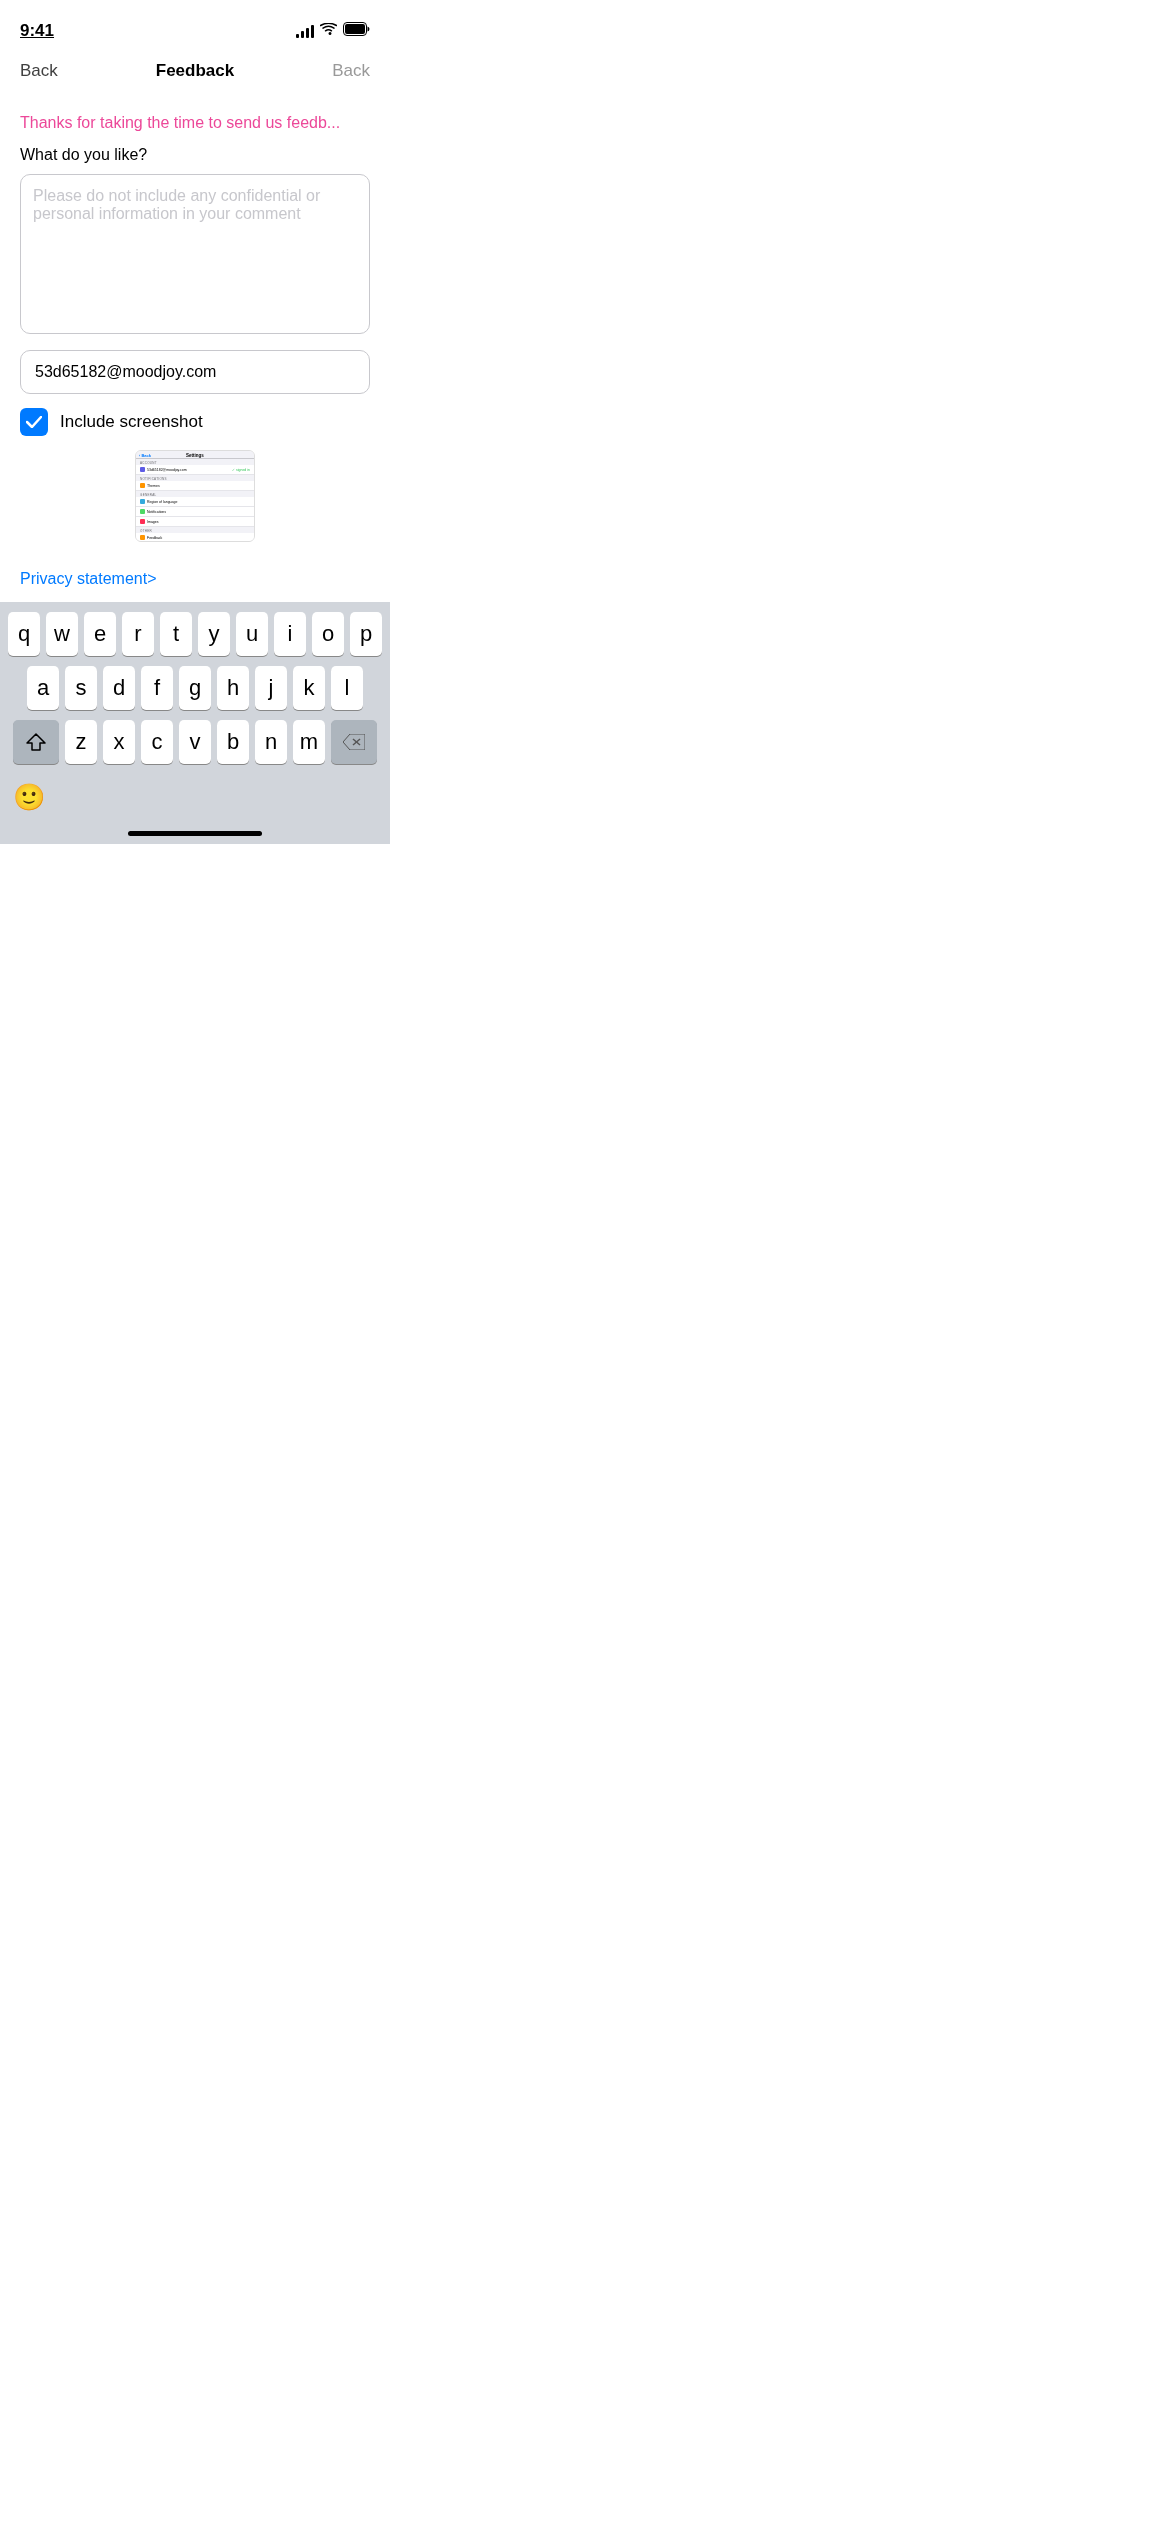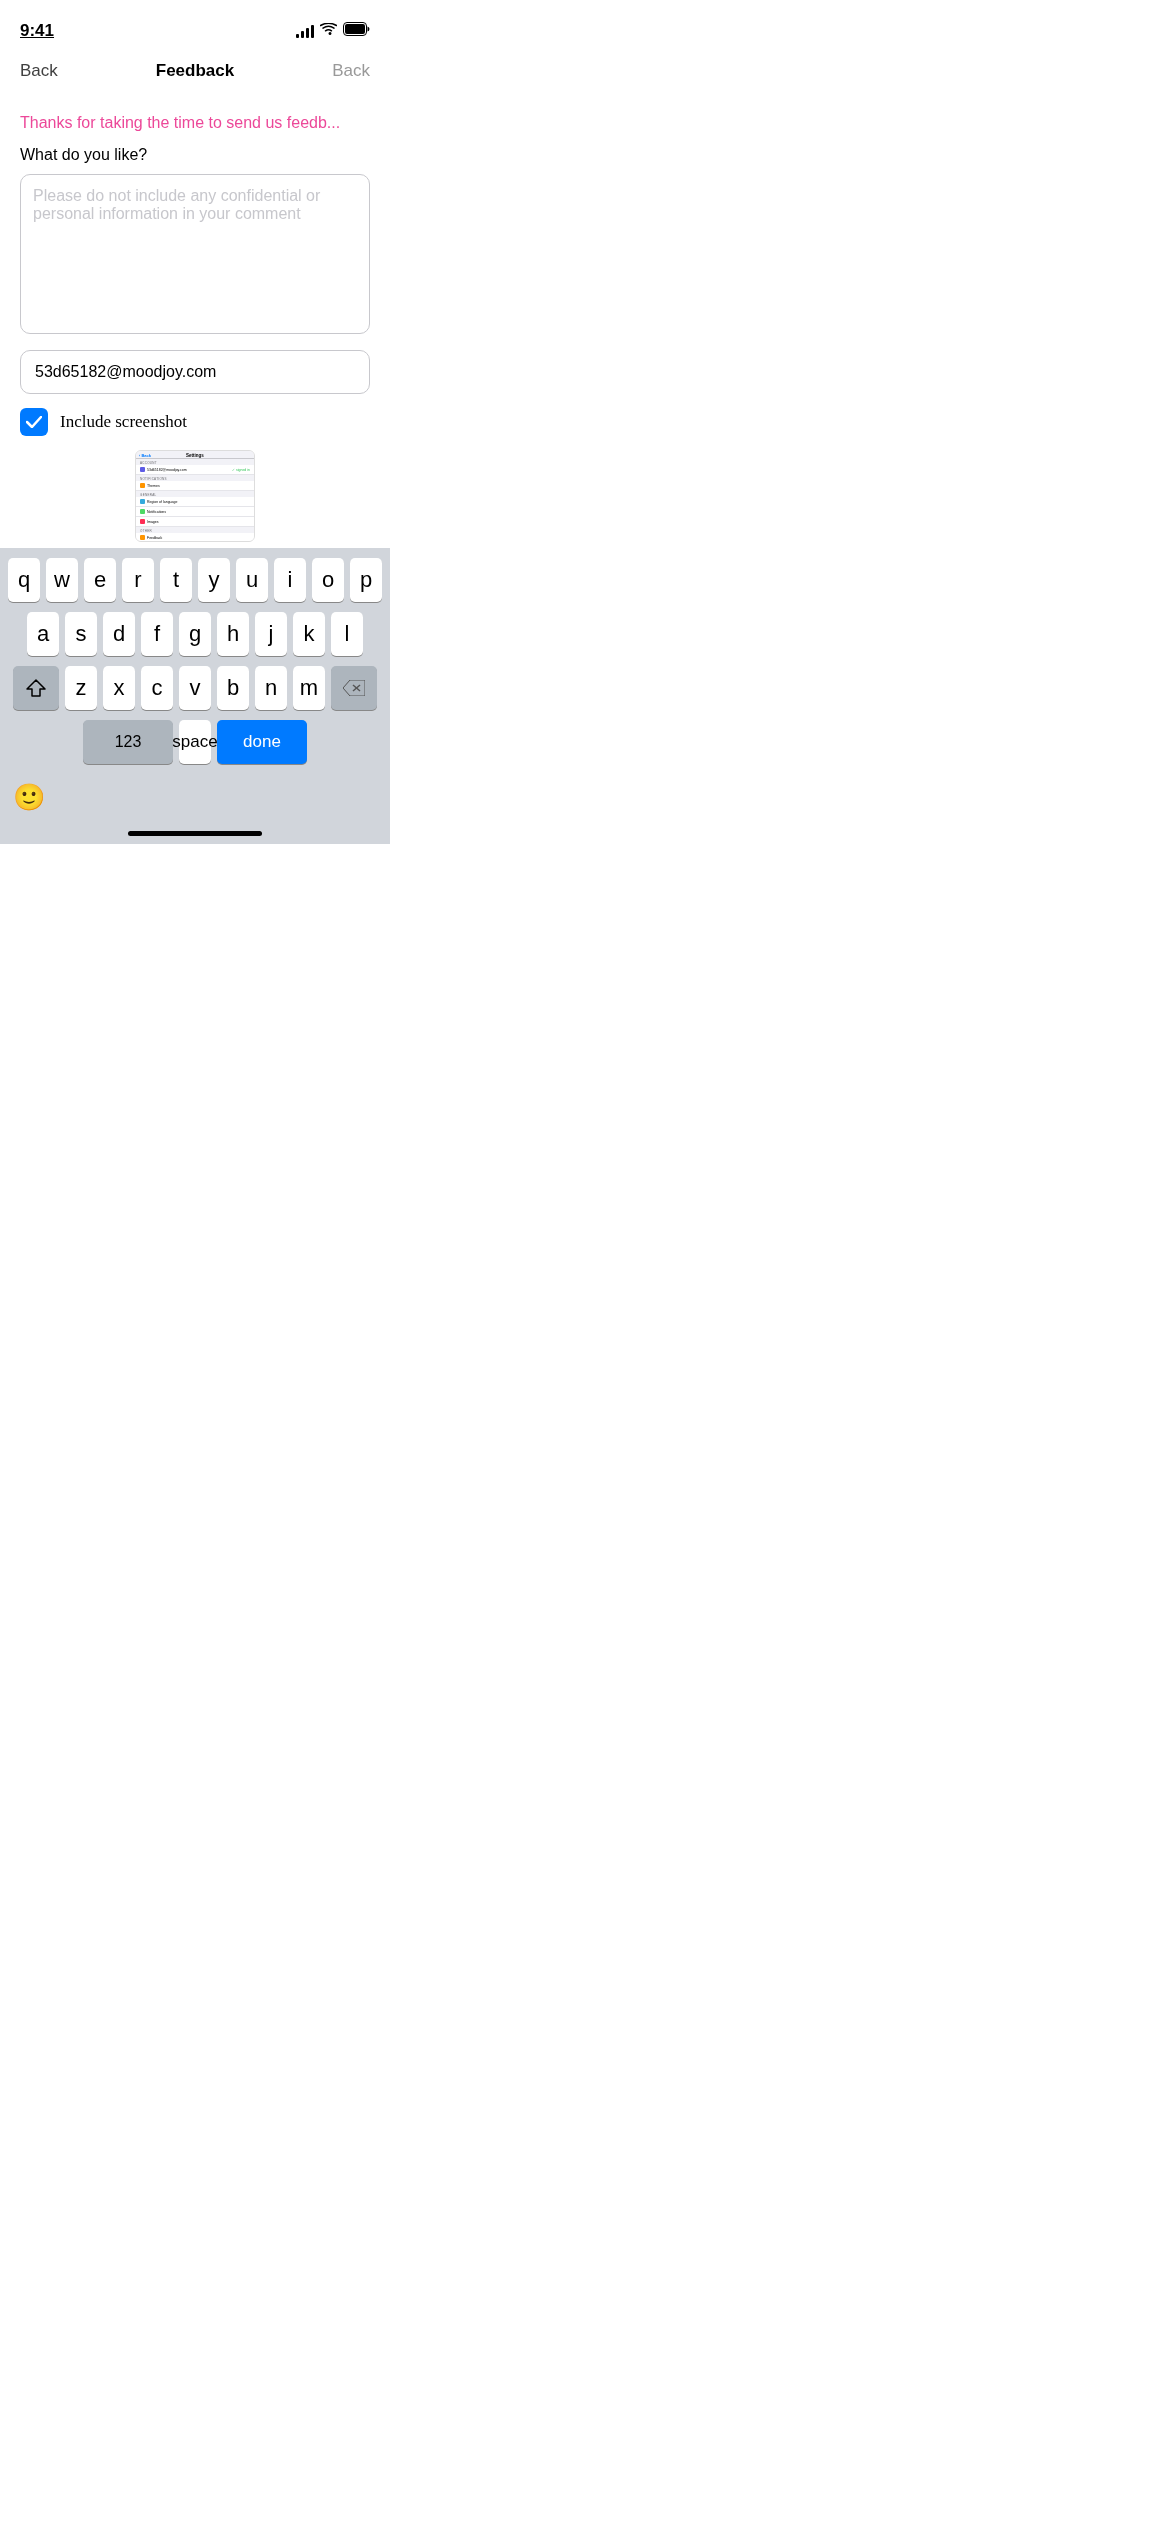--- a/index.html
+++ b/index.html
@@ -143,21 +143,20 @@
       cursor: pointer;
     }
 
     .checkbox-blue svg {
       display: block;
     }
 
     .screenshot-label {
       font-size: 17px;
       color: #000;
-      font-family: Liberation Serif, serif;
     }
 
     .screenshot-preview {
       margin-left: auto;
       margin-right: auto;
       width: 120px;
       height: 92px;
       border: 1px solid #ddd;
       border-radius: 6px;
       overflow: hidden;
@@ -478,24 +477,19 @@
     <div class="key">m</div>
     <div class="key key-delete">
       <svg width="22" height="16" viewBox="0 0 22 16">
         <path d="M7 0 L22 0 L22 16 L7 16 L0 8 Z" stroke="#555" stroke-width="1" fill="none"></path>
         <line x1="10" y1="5" x2="17" y2="11" stroke="#555" stroke-width="1.5"></line>
         <line x1="17" y1="5" x2="10" y2="11" stroke="#555" stroke-width="1.5"></line>
       </svg>
     </div>
   </div>
 
-  <div class="keyboard-row">
-    <div class="key key-numbers">123</div>
-    <div class="key key-space">space</div>
-    <div class="key key-done">done</div>
-  </div>
 
   <div class="keyboard-bottom">
     <div class="emoji-btn">🙂</div>
   </div>
 </div>
 
 <div class="home-indicator"></div>
 
 </body></html>

